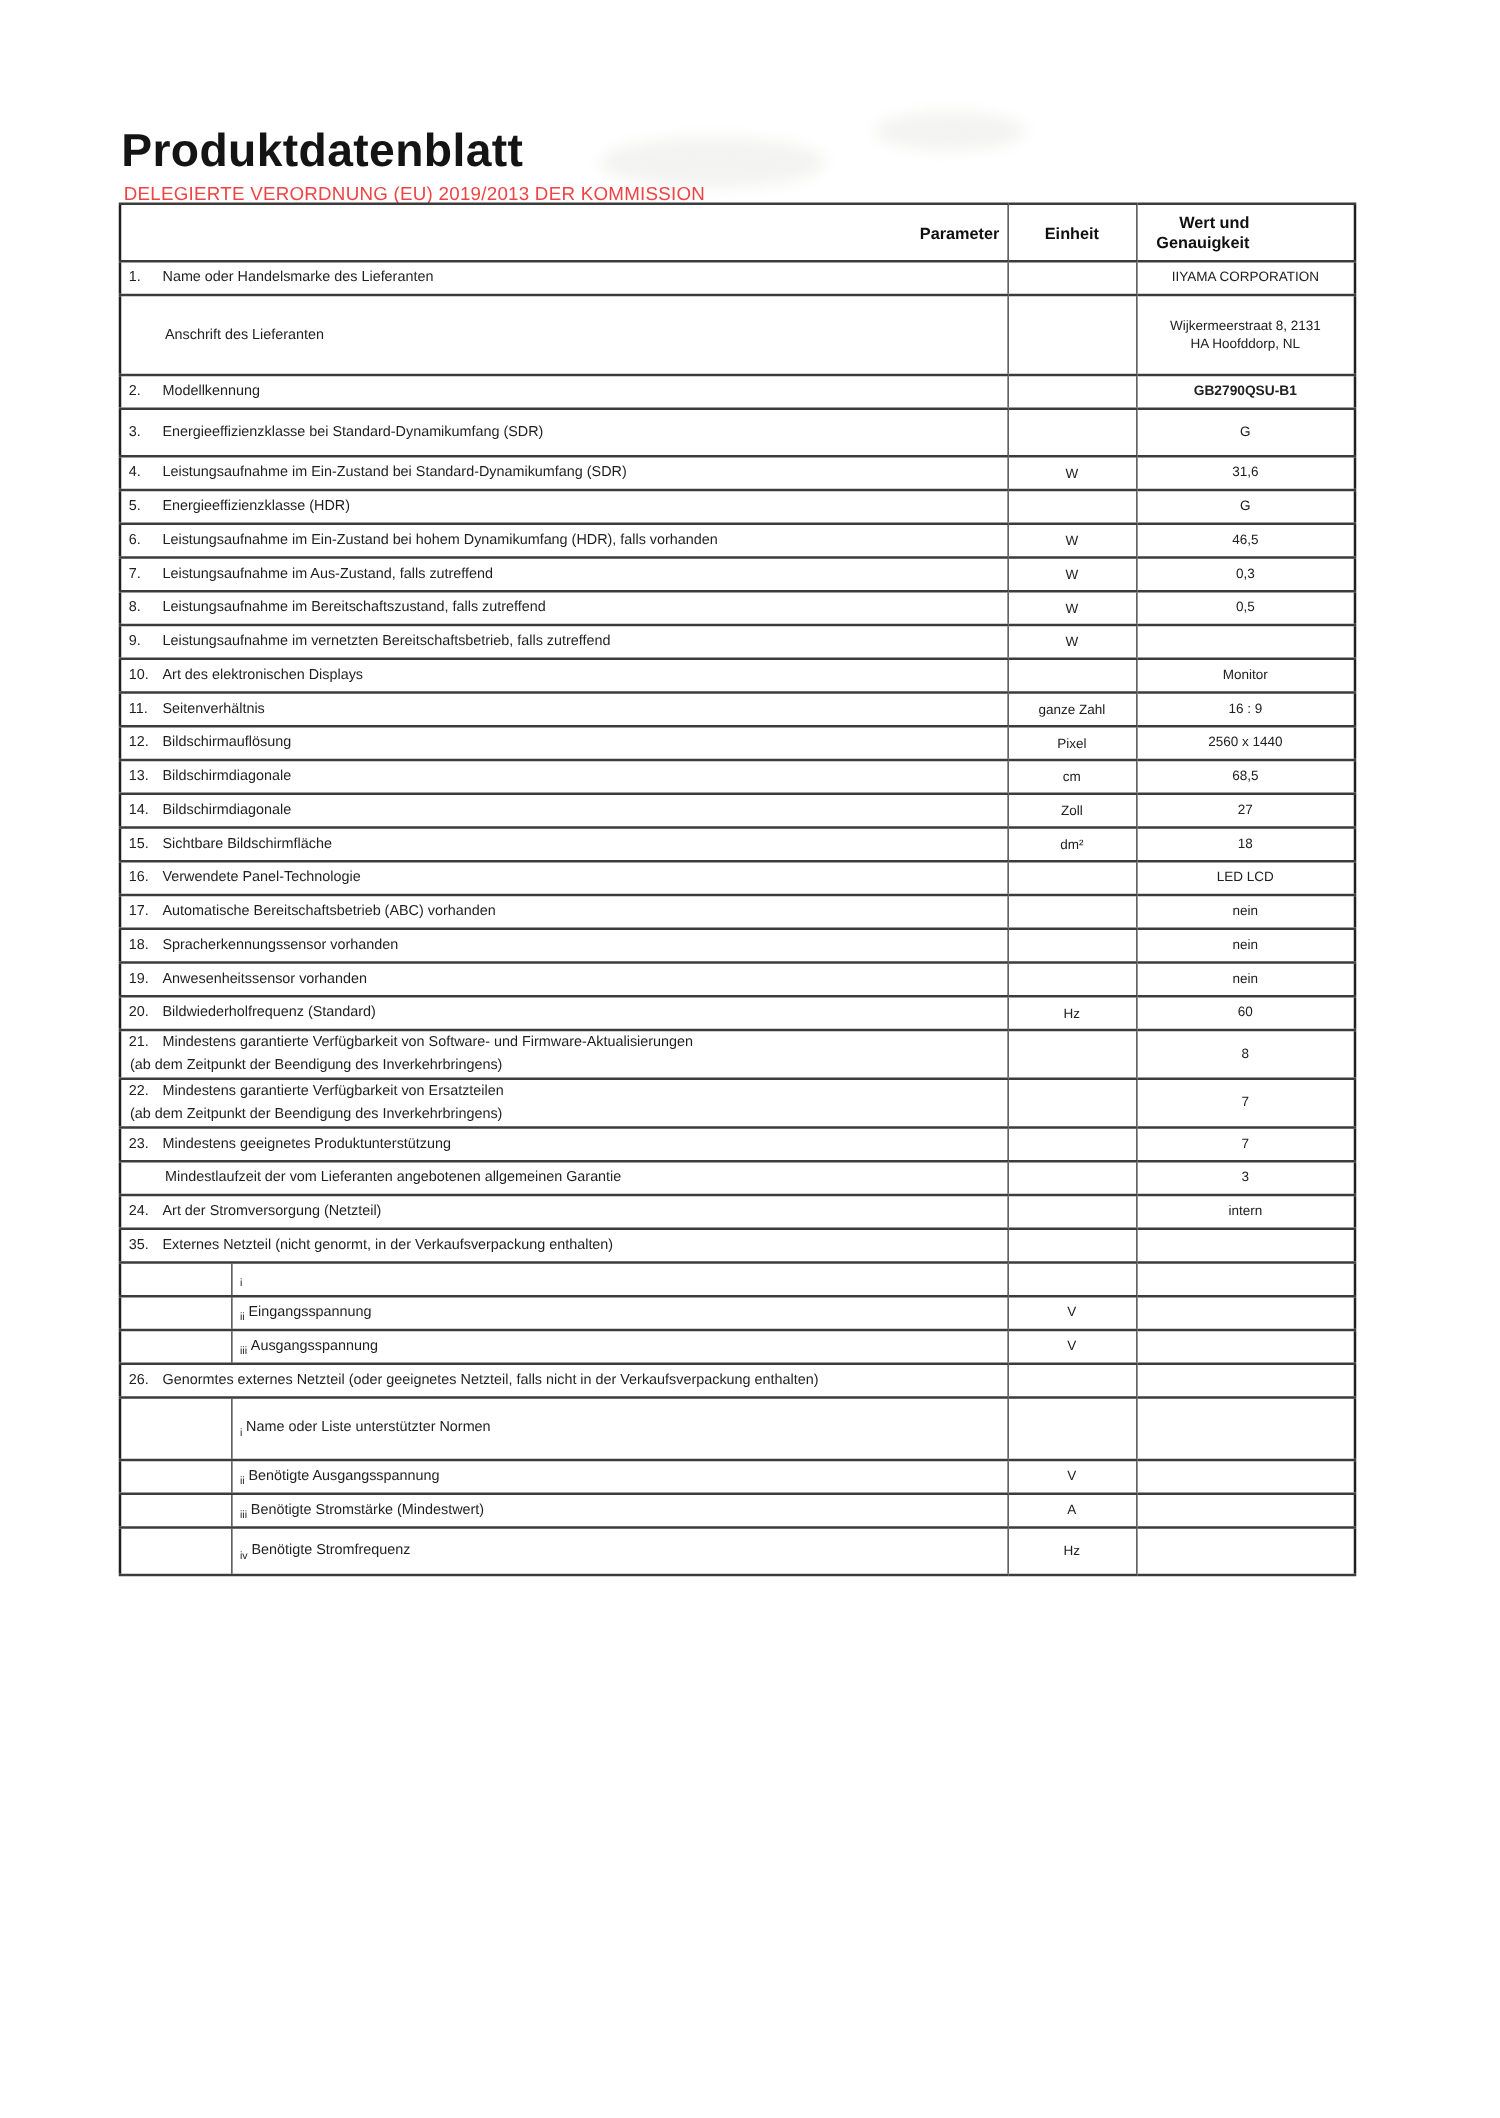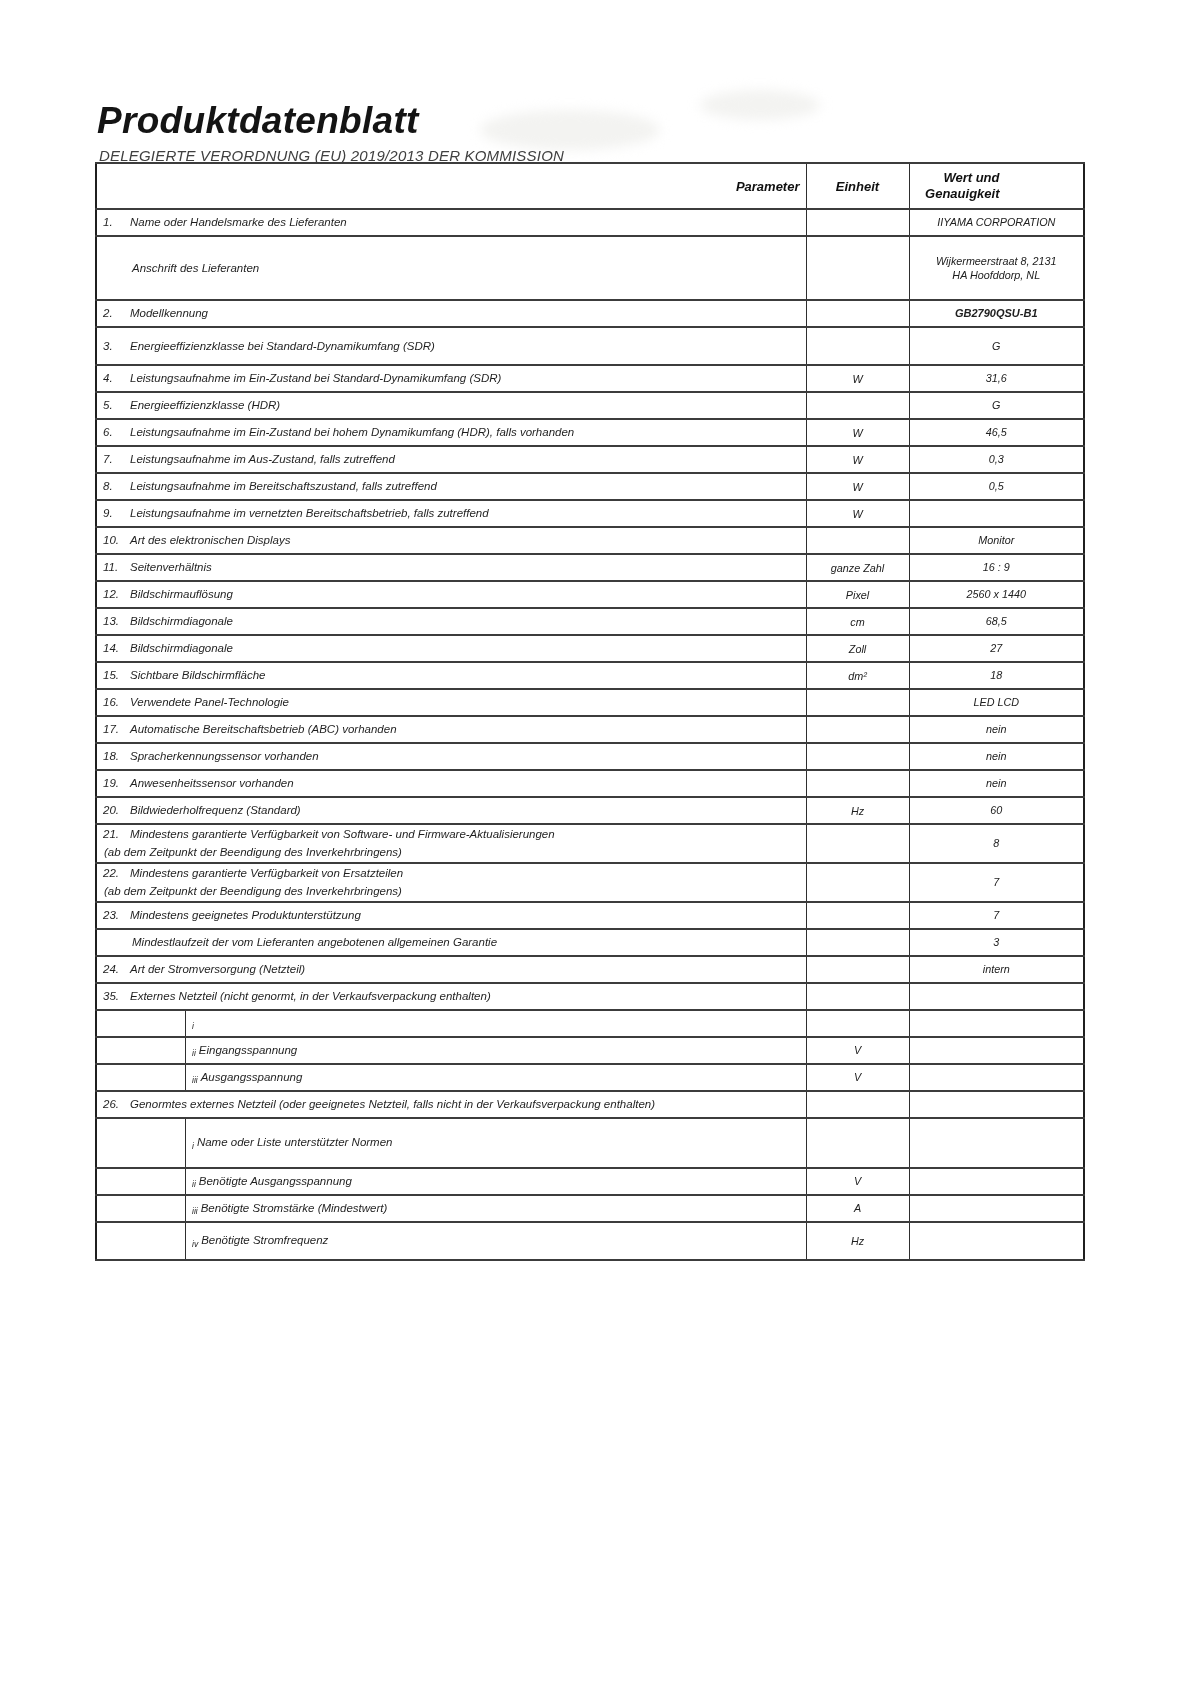--- a/index.html
+++ b/index.html
@@ -4,29 +4,28 @@
 <style>
   html,body{margin:0;padding:0;}
   body{
     width:1200px;height:1694px;background:#ffffff;
     font-family:"Liberation Sans", sans-serif;color:#1d1d1d;
     position:relative;overflow:hidden;
   }
   .sheet{
     position:absolute;top:0;left:0;width:1200px;height:1607px;
     filter:blur(0.3px);
-    font-style:italic;
   }
   .scan-blob{position:absolute;background:#f3f3f1;border-radius:50%;filter:blur(6px);}
   .titlewrap{position:absolute;left:97px;top:100px;}
   .doc-title{
     font-size:37px;font-weight:bold;letter-spacing:0.3px;color:#141414;margin:0;
   }
   .doc-subtitle{
-    font-size:15px;color:#404040;margin:5px 0 0 2px;letter-spacing:0.2px;
+    font-size:15px;color:#ef4444;margin:5px 0 0 2px;letter-spacing:0.2px;
   }
   table.ds{
     position:absolute;left:95px;top:162px;width:988px;
     border-collapse:collapse;table-layout:fixed;
     border:2.5px solid #1f1f1f;
   }
   col.c1{width:710px;} col.c2{width:103px;} col.c3{width:175px;}
   .ds th,.ds td{
     border-left:1.5px solid #2e2e2e;border-right:1.5px solid #2e2e2e;
     border-top:2.2px solid #3c3c3c;border-bottom:2.2px solid #3c3c3c;

